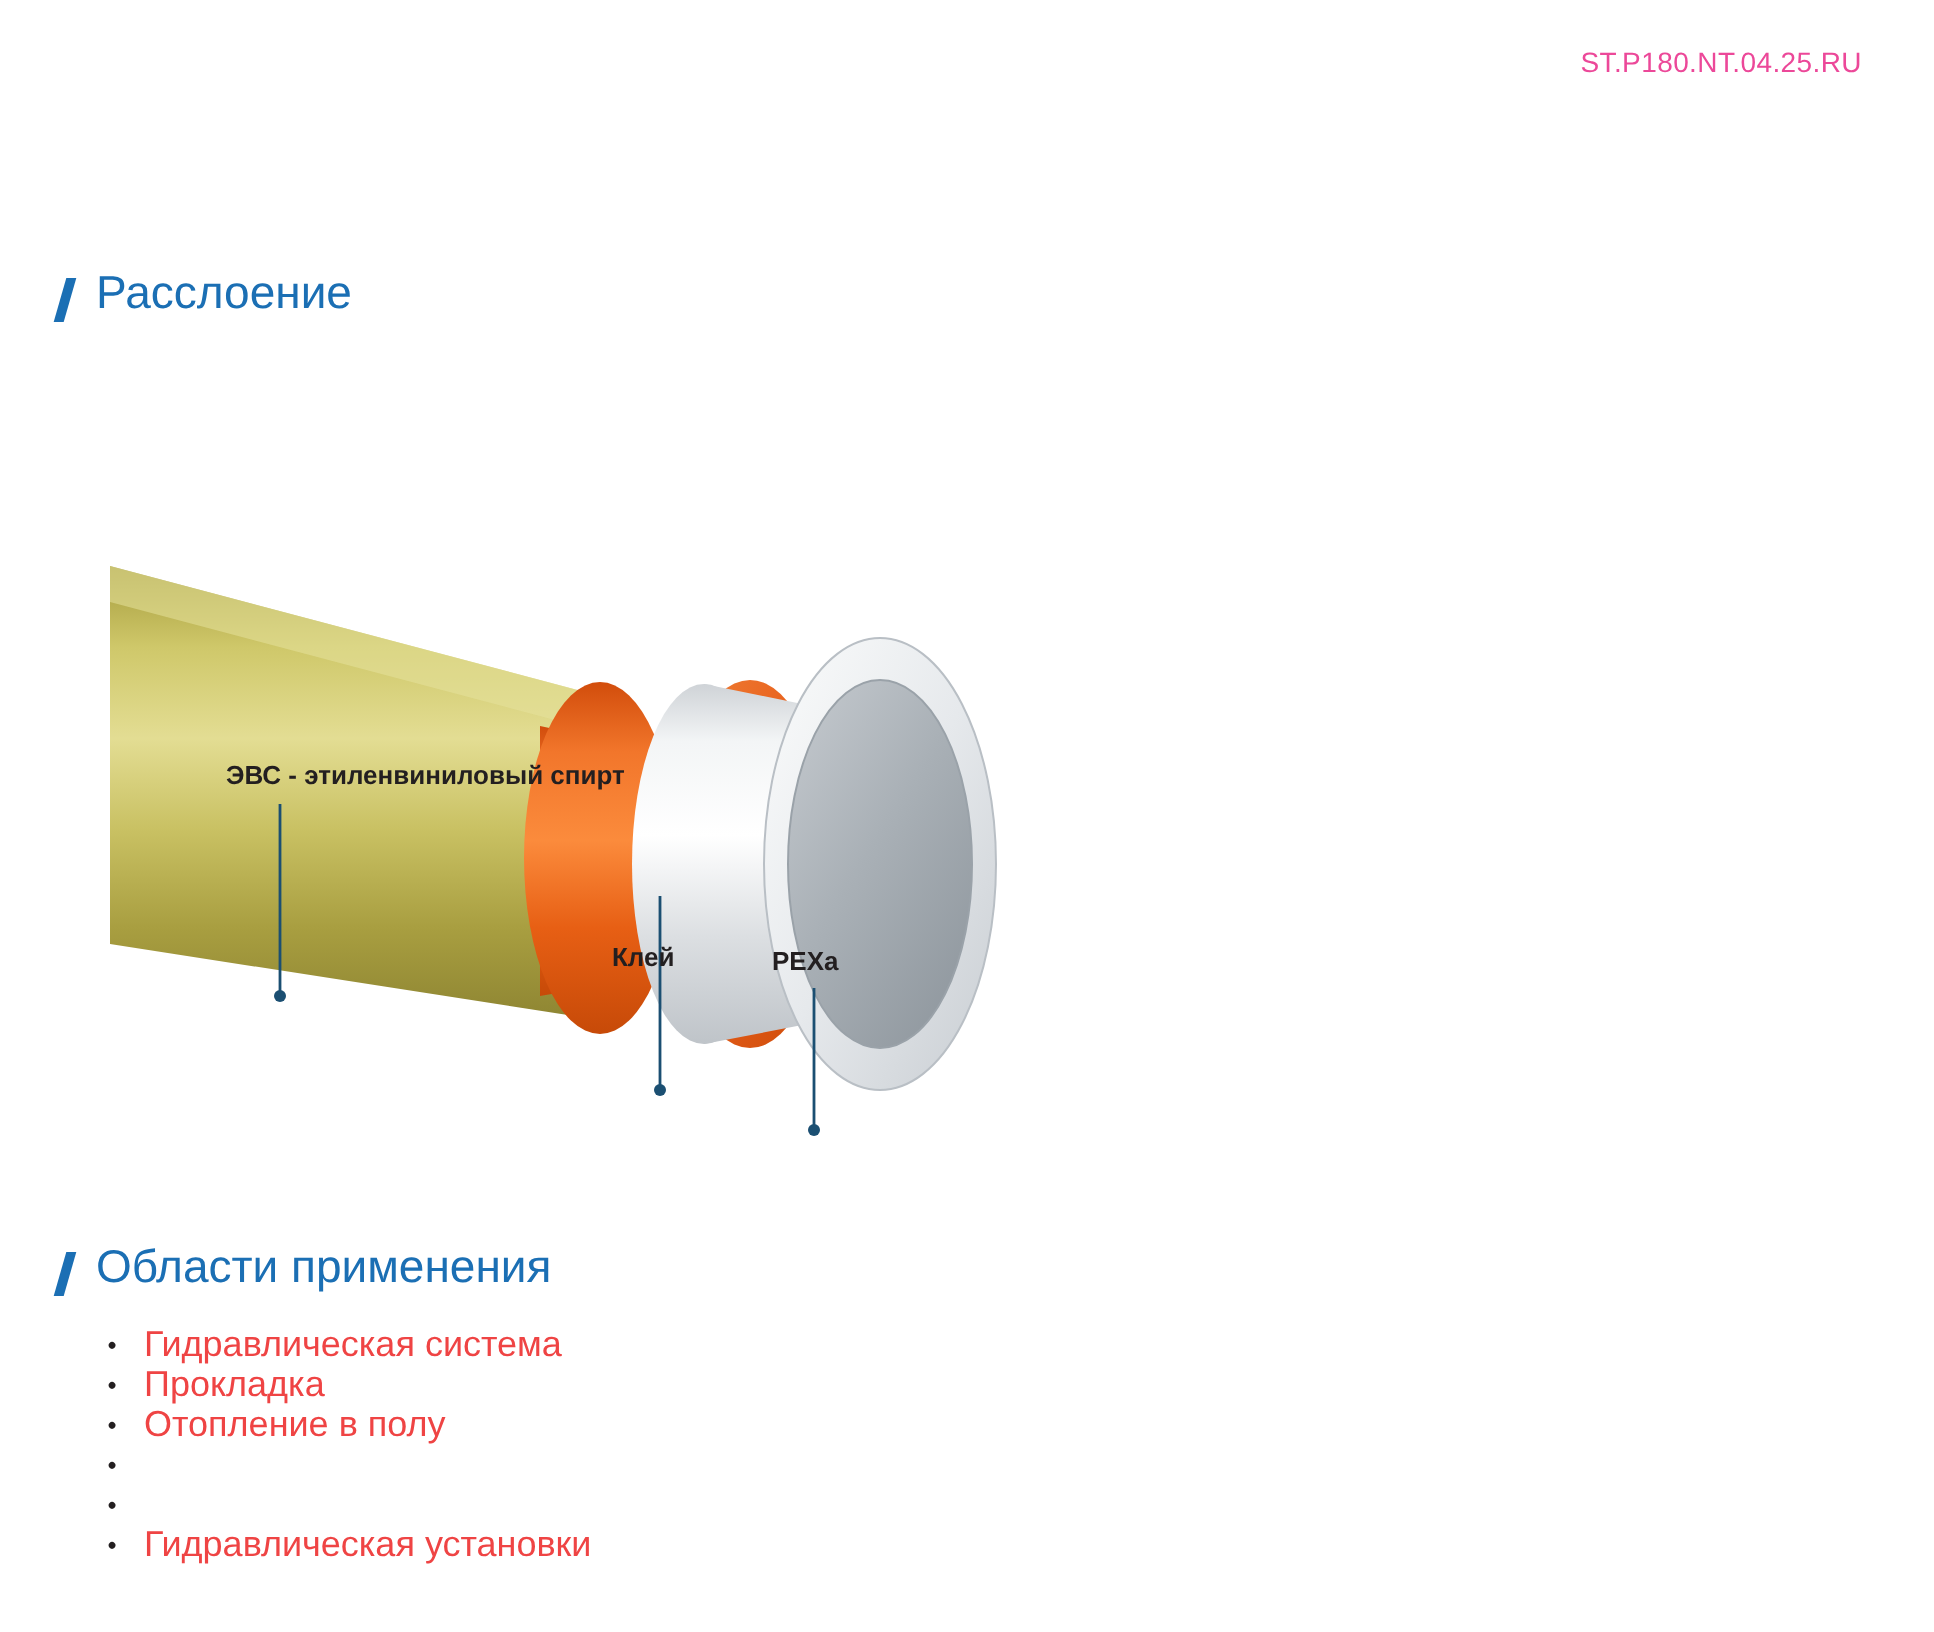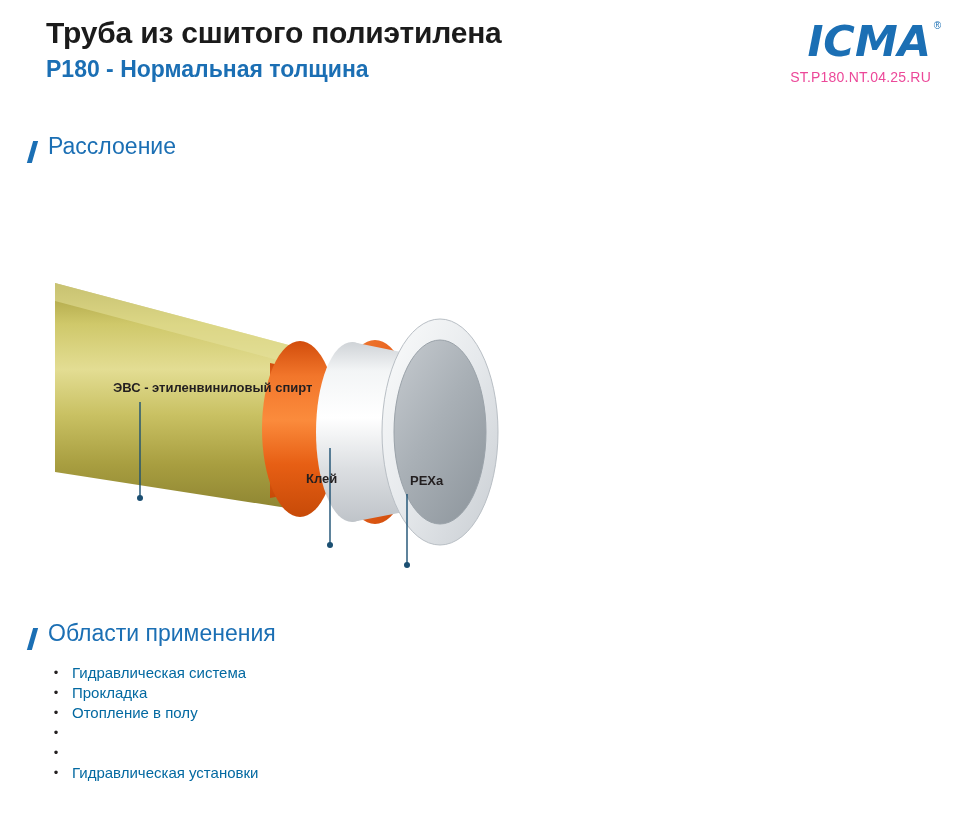--- a/index.html
+++ b/index.html
@@ -77,21 +77,21 @@
     font-size: 14px;
     color: #ec4899;
     margin-top: 5px;
     letter-spacing: 0.2px;
   }
 
   
   .section-heading {
     position: absolute;
     display: flex;
-    align-items: flex-end;
+    align-items: center;
   }
   .slash {
     display: inline-block;
     width: 14px;
     height: 22px;
     margin-right: 8px;
     position: relative;
     top: 3px;
   }
   .slash::before {
@@ -126,21 +126,21 @@
 
   .callout-label {
     position: absolute;
     font-size: 13px;
     font-weight: bold;
     color: #231f20;
     white-space: nowrap;
   }
   #label-evoh { left: 113px; top: 200px; text-align: center; }
   #label-glue { left: 306px; top: 247px; margin-top: 44px; }
-  #label-pexa { left: 386px; top: 293px; margin-left: 24px; }
+  #label-pexa { left: 386px; top: 293px; }
 
   
   .app-list {
     position: absolute;
     left: 40px;
     top: 663px;
     width: 800px;
   }
   .app-item {
     display: flex;
@@ -150,39 +150,31 @@
   }
   .app-bullet {
     width: 32px;
     flex: 0 0 32px;
     text-align: center;
     font-size: 13px;
     color: #231f20;
     line-height: 19px;
   }
   .app-text {
-    font-size: 15px;
-    color: #0369a1;
+    font-size: 18px;
+    color: #ef4444;
     line-height: 19px;
   }
 </style>
 </head>
 <body>
 
 <div class="header">
-  <div class="title-block">
-    <div class="title-main">Труба из сшитого полиэтилена</div>
-    <div class="title-sub">P180 - Нормальная толщина</div>
-  </div>
 
   <div class="logo-block">
-    <div class="logo-wrap">
-      <span class="logo-text">ICMA</span>
-      <span class="logo-reg">®</span>
-    </div>
     <div class="logo-code">ST.P180.NT.04.25.RU</div>
   </div>
 </div>
 
 <div class="section-heading" id="heading-delamination">
   <span class="slash"></span>
   <span class="section-title">Расслоение</span>
 </div>
 
 <div class="figure">

